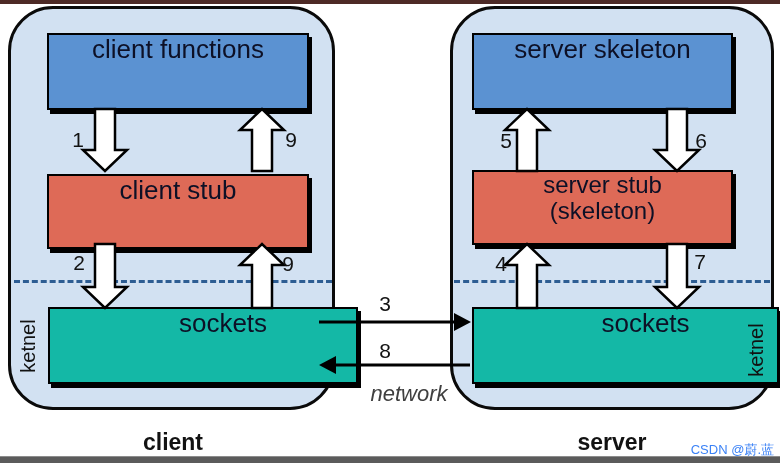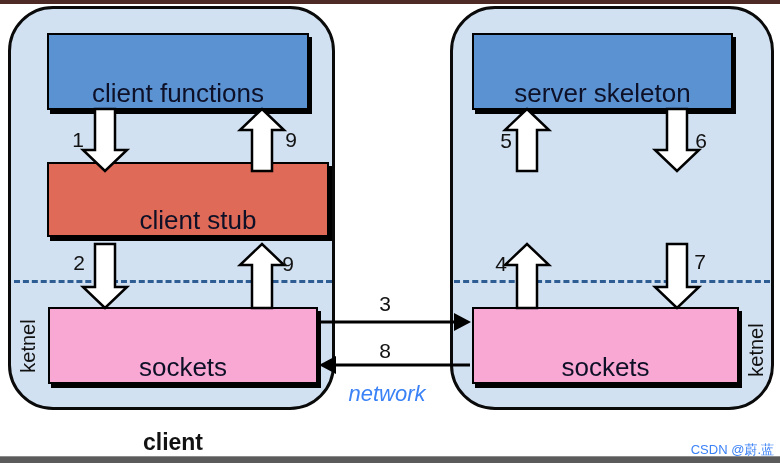--- a/index.html
+++ b/index.html
@@ -13,29 +13,29 @@
   .panel { position:absolute; background:#d2e1f2; border:3px solid #0a0a0a; border-radius:45px; }
   .client-panel { left:8px;  top:6px; width:321px; height:398px; }
   .server-panel { left:450px; top:6px; width:318px; height:398px; }
 
   .dashed { position:absolute; height:0; border-top:3px dashed #2d5d93; }
   .client-dashed { left:14px;  top:280px; width:318px; }
   .server-dashed { left:454px; top:280px; width:316px; }
 
   .box {
     position:absolute; border:2px solid #000; box-shadow:3px 4px 0 #000;
-    display:flex; flex-direction:column; align-items:center; justify-content:flex-end;
+    display:flex; flex-direction:column; align-items:center; justify-content:flex-start;
     text-align:center; color:#0d1026; font-size:26px; line-height:1.1;
   }
   .blue  { background:#5b92d2; }
   .red   { background:#de6a57; }
-  .peach { background:#f9a8d4; }
+  .peach { background:#14b8a6;padding-left:40px; }
 
   .box-client-functions { left:47px;  top:33px;  width:258px; height:73px; }
-  .box-client-stub      { left:47px;  top:162px; width:258px; height:71px;padding-left:20px; }
+  .box-client-stub      { left:47px;  top:174px; width:258px; height:71px; }
   .box-client-sockets   { left:48px;  top:307px; width:266px; height:73px; }
   .box-server-functions { left:472px; top:33px;  width:257px; height:73px; }
   .box-server-stub      { left:472px; top:170px; width:257px; height:71px; font-size:24px; }
   .box-server-sockets   { left:472px; top:307px; width:263px; height:73px; }
 
   .arrows { position:absolute; left:0; top:0; pointer-events:none; }
 
   .num { position:absolute; transform:translate(-50%,-50%); font-size:21px; color:#121212; }
   .num-1  { left:78px;  top:140px; }
   .num-10 { left:291px; top:140px; }
@@ -53,22 +53,22 @@
     font-size:20px; color:#121212; white-space:nowrap;
   }
   .kernel-left  { left:28px;  top:346px; }
   .kernel-right { left:756px; top:350px; }
 
   .bottom-label { position:absolute; transform:translate(-50%,-50%); font-size:23px; color:#121212;font-weight:bold; }
   .label-client { left:173px; top:442px; }
   .label-server { left:612px; top:442px; }
 
   .network-label {
-    position:absolute; left:387px; top:394px; transform:translate(-50%,-50%);
-    font-size:22px; font-style:italic; color:#3b82f6;
+    position:absolute; left:409px; top:394px; transform:translate(-50%,-50%);
+    font-size:22px; font-style:italic; color:#404040;
   }
 
   .watermark { position:absolute; right:6px; top:441px; font-size:13px; color:#3b82f6; }
 </style>
 </head>
 <body>
 
 <div class="stage">
 
   <div class="top-strip"></div>
@@ -85,20 +85,24 @@
   </div>
   <div class="box red box-client-stub">
     <span>client stub</span>
   </div>
   <div class="box peach box-client-sockets">
     <span>sockets</span>
   </div>
 
   <div class="box blue box-server-functions">
     <span>server skeleton</span>
+  </div>
+  <div class="box red box-server-stub">
+    <span>server stub</span>
+    <span>(skeleton)</span>
   </div>
   <div class="box peach box-server-sockets">
     <span>sockets</span>
   </div>
 
   <svg class="arrows" width="780" height="463" viewBox="0 0 780 463">
 
     <polygon points="95,109 115,109 115,150 127,150 105,171 83,150 95,150" fill="#ffffff" stroke="#000000" stroke-width="2.5"></polygon>
     <polygon points="252,171 272,171 272,130 284,130 262,109 240,130 252,130" fill="#ffffff" stroke="#000000" stroke-width="2.5"></polygon>
     <polygon points="95,244 115,244 115,287 127,287 105,308 83,287 95,287" fill="#ffffff" stroke="#000000" stroke-width="2.5"></polygon>
@@ -123,18 +127,19 @@
   <span class="num num-6">6</span>
   <span class="num num-4">4</span>
   <span class="num num-7">7</span>
   <span class="num num-3">3</span>
   <span class="num num-8">8</span>
 
   <span class="side-label kernel-left">ketnel</span>
   <span class="side-label kernel-right">ketnel</span>
 
   <span class="bottom-label label-client">client</span>
+  <span class="bottom-label label-server">server</span>
 
   <span class="network-label">network</span>
 
   <span class="watermark">CSDN @蔚.蓝</span>
 
 </div>
 
 </body></html>

